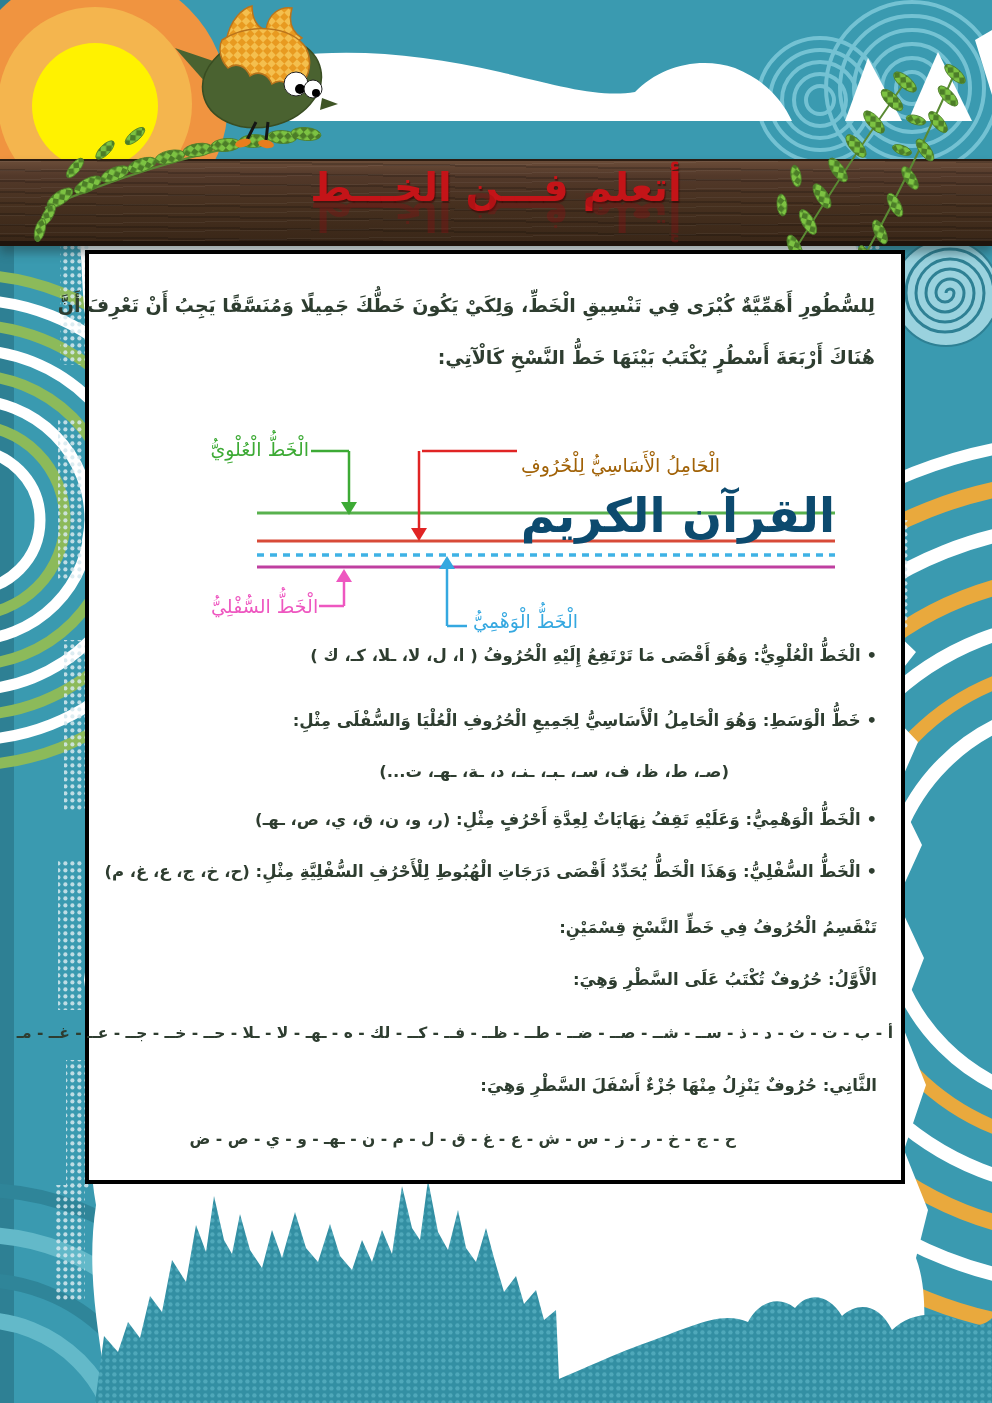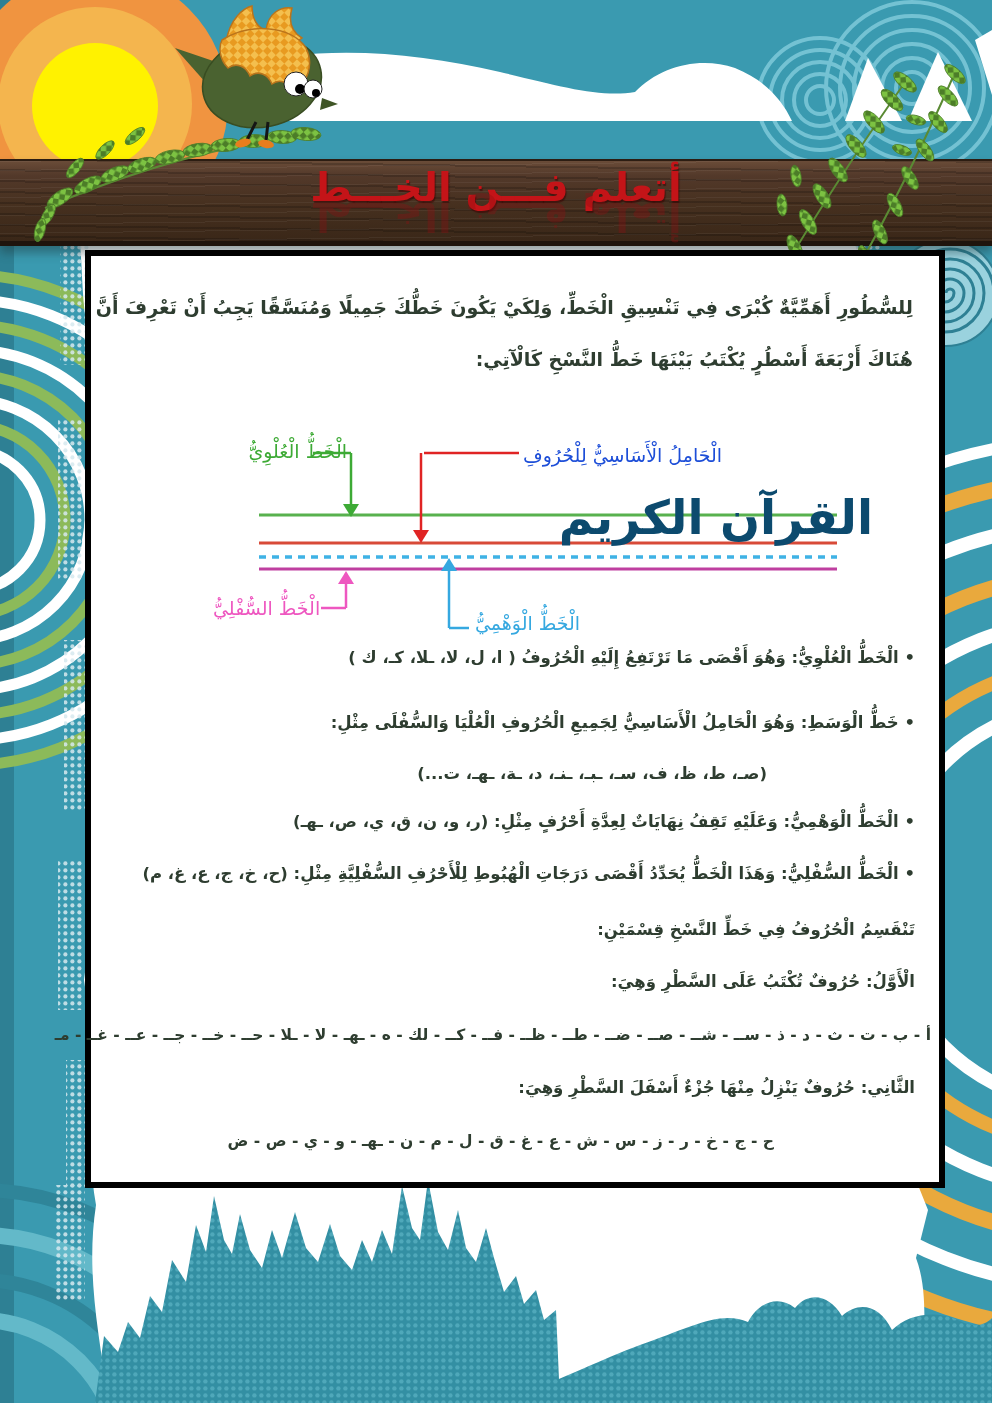--- a/index.html
+++ b/index.html
@@ -16,21 +16,21 @@
          background:repeating-linear-gradient(179.3deg,rgba(255,255,255,.05) 0 1px,transparent 1px 9px),
                     repeating-linear-gradient(180.8deg,rgba(0,0,0,.18) 0 2px,transparent 2px 11px);}
   .title-wrap{position:absolute;left:0;right:0;top:6px;text-align:center;direction:rtl;line-height:1;}
   .title{font-size:40px;font-weight:bold;color:#c41418;letter-spacing:1px;
          text-shadow:1px 2px 1px rgba(60,0,0,.55);}
   .title-reflection{font-size:40px;font-weight:bold;color:#8e0f12;letter-spacing:1px;
          transform:scaleY(-1);opacity:.35;margin-top:-10px;filter:blur(.6px);}
 
   
   .page{position:absolute;left:85px;top:250px;width:812px;height:926px;
-        background:#fff;border:6px solid #000000;direction:rtl;z-index:5;padding-left:36px;}
+        background:#fff;border:4px solid #000000;direction:rtl;z-index:5;}
   .t{position:absolute;font-weight:bold;color:#2e3d30;white-space:nowrap;}
   .intro{font-size:19px;}
   .bullet{font-size:16.5px;}
   .letters{font-size:15.5px;}
   .dg-label{position:absolute;font-weight:normal;font-size:19px;white-space:nowrap;}
   .quran{position:absolute;font-weight:bold;font-size:47px;color:#0c4a6e;line-height:1;}
   .dg-svg{position:absolute;left:0;top:0;}
 </style>
 </head>
 <body>
@@ -258,21 +258,21 @@
       </g>
 
       <g stroke="#35a8e0" stroke-width="2.5" fill="#35a8e0">
         <line x1="358" y1="372" x2="378" y2="372"></line>
           <line x1="358" y1="372" x2="358" y2="313"></line>
         <path d="M350,315 L366,315 L358,302 Z" stroke="none"></path>
       </g>
     </svg>
 
     <div class="dg-label" style="right:592px;top:184px;color:#3daa35">الْخَطُّ الْعُلْوِيُّ</div>
-    <div class="dg-label" style="left:432px;top:188px;color:#1d4ed8">الْحَامِلُ الْأَسَاسِيُّ لِلْحُرُوفِ</div>
+    <div class="dg-label" style="left:432px;top:200px;color:#a16207">الْحَامِلُ الْأَسَاسِيُّ لِلْحُرُوفِ</div>
     <div class="dg-label" style="left:122px;top:341px;color:#ee57c0">الْخَطُّ السُّفْلِيُّ</div>
     <div class="dg-label" style="left:384px;top:356px;color:#35a8e0">الْخَطُّ الْوَهْمِيُّ</div>
     <div class="quran" style="right:66px;top:238px">القرآن الكريم</div>
 
     <div class="t bullet" style="top:392px;right:24px">• الْخَطُّ الْعُلْوِيُّ: وَهُوَ أَقْصَى مَا تَرْتَفِعُ إِلَيْهِ الْحُرُوفُ ( ا، ل، لا، ـلا، كـ، ك )</div>
     <div class="t bullet" style="top:457px;right:24px">• خَطُّ الْوَسَطِ: وَهُوَ الْحَامِلُ الْأَسَاسِيُّ لِجَمِيعِ الْحُرُوفِ الْعُلْيَا وَالسُّفْلَى مِثْلِ:</div>
     <div class="t bullet" style="top:508px;right:172px">(صـ، ط، ظ، ف، سـ، ـبـ، ـنـ، د، ـة، ـهـ، ت...)</div>
     <div class="t bullet" style="top:556px;right:24px">• الْخَطُّ الْوَهْمِيُّ: وَعَلَيْهِ تَقِفُ نِهَايَاتٌ لِعِدَّةِ أَحْرُفٍ مِثْلِ:  (ر، و، ن، ق، ي، ص، ـهـ)</div>
     <div class="t bullet" style="top:608px;right:24px">• الْخَطُّ السُّفْلِيُّ: وَهَذَا الْخَطُّ يُحَدِّدُ أَقْصَى دَرَجَاتِ الْهُبُوطِ لِلْأَحْرُفِ السُّفْلِيَّةِ مِثْلِ: (ح، خ، ج، ع، غ، م)</div>
 

